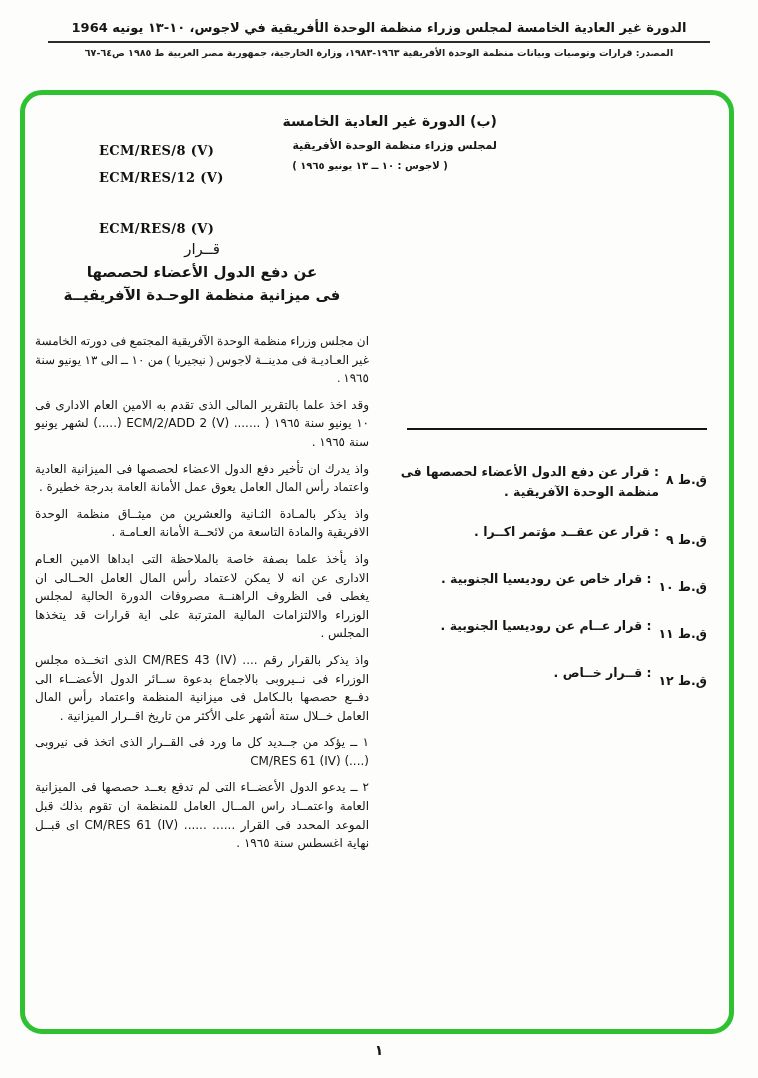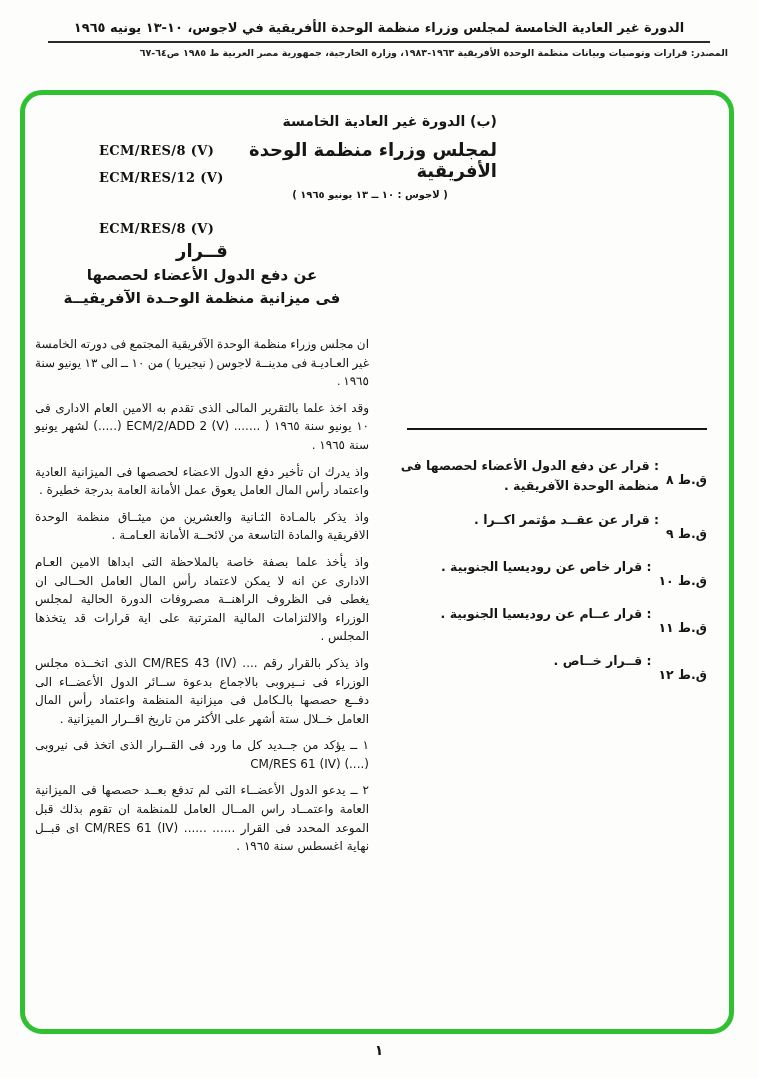--- a/index.html
+++ b/index.html
@@ -6,73 +6,73 @@
   html,body { background:#e9e9e9; }
   .page {
     position:relative; width:758px; height:1078px; margin:0 auto;
     background:#fdfdfb; color:var(--text,#161616); overflow:hidden;
     font-family:"DejaVu Sans", sans-serif;
   }
   
   .hdr { position:absolute; top:20px; left:30px; right:30px; direction:rtl; text-align:center; }
   .hdr-title { font-size:13px; font-weight:bold; letter-spacing:0.2px; }
   .hdr-rule { border-top:2px solid #2b2b2b; margin:6px 18px 4px 18px; }
-  .hdr-src { font-size:9.5px; font-weight:bold; color:#222;text-align:right; }
+  .hdr-src { font-size:9.5px; font-weight:bold; color:#222; }
 
   
   .frame {
     position:absolute; left:20px; top:90px; width:714px; height:944px;
     border:5px solid var(--frame_border,#2fc131); border-radius:22px;
   }
 
   
   .code {
     font-family:"DejaVu Serif", serif; font-weight:bold; font-size:13px;
     letter-spacing:0.4px; color:#101010; white-space:nowrap;margin-left:36px;
   }
   .codes { position:absolute; left:38px; top:48px; }
   .codes .code + .code { margin-top:12px; }
   .rescode { position:absolute; left:38px; top:126px; }
 
   
   .session { position:absolute; right:232px; top:18px; width:268px; direction:rtl; text-align:right; }
   .session .s1 { font-size:14px; font-weight:bold; }
-  .session .s2 { font-size:18px; font-weight:bold; margin-top:10px; }
+  .session .s2 { font-size:11px; font-weight:bold; margin-top:10px; }
   .session .s3 { font-size:10px; font-weight:bold; margin-top:8px; padding-left:14px; text-align:center; }
 
   
   .main-col {
     position:absolute; left:10px; top:145px; width:334px;
     direction:rtl; text-align:justify;
   }
-  .res-title { text-align:center; font-weight:bold; font-size:18px; letter-spacing:1px; }
+  .res-title { text-align:center; font-weight:normal; font-size:15px; letter-spacing:1px; }
   .res-sub { text-align:center; font-weight:bold; font-size:15px; margin-top:5px; }
   .main-col p { margin-top:8px; font-size:12px; line-height:1.55; text-align:justify; }
   .main-col p.first { margin-top:28px;font-family:Liberation Serif, serif; }
 
   
   .side-col { position:absolute; left:360px; top:333px; width:322px; direction:rtl; }
   .side-rule { border-top:2.5px solid #151515; width:300px; margin-bottom:26px; }
   .idx-item {
     display:flex; direction:rtl; gap:7px; font-weight:bold;
     font-size:12.5px; line-height:1.62; margin-bottom:13px; text-align:right;
   }
   .idx-num { white-space:nowrap;margin-top:14px; }
-  .idx-text { flex:1; }
+  .idx-text { flex:1;margin-top:6px; }
 
   
   .pagenum { position:absolute; left:0; right:0; top:1042px; text-align:center; font-size:14px; font-weight:bold; }
 </style>
 </head>
 <body>
 
 <div class="page">
 
   <div class="hdr">
-    <div class="hdr-title">الدورة غير العادية الخامسة لمجلس وزراء منظمة الوحدة الأفريقية في لاجوس، ١٠-١٣ يونيه ١٩٦٥</div>
+    <div class="hdr-title">الدورة غير العادية الخامسة لمجلس وزراء منظمة الوحدة الأفريقية في لاجوس، ١٠-١٣ يونيه 1964</div>
     <div class="hdr-rule"></div>
     <div class="hdr-src">المصدر: قرارات وتوصيات وبيانات منظمة الوحدة الأفريقية ١٩٦٣-١٩٨٣، وزارة الخارجية، جمهورية مصر العربية ط ١٩٨٥ ص٦٤-٦٧</div>
   </div>
 
   <div class="frame">
 
     <div class="codes">
       <div class="code">ECM/RES/8 (V)</div>
       <div class="code">ECM/RES/12 (V)</div>
     </div>

